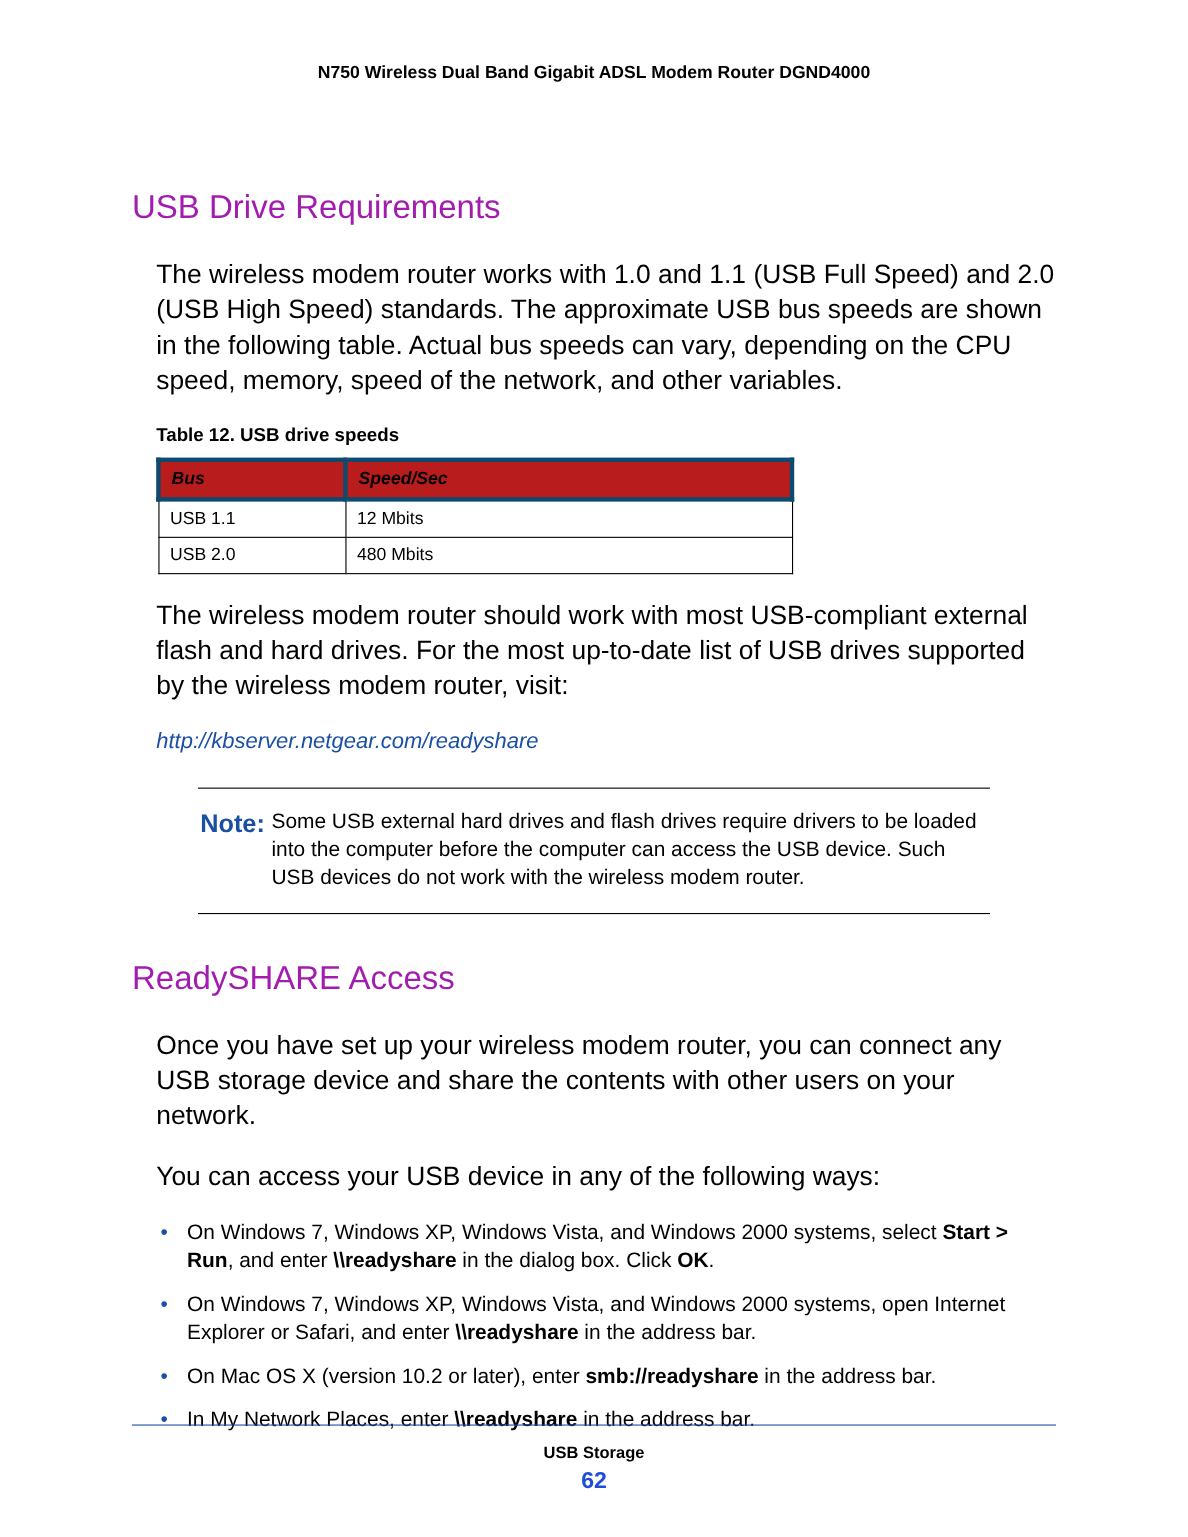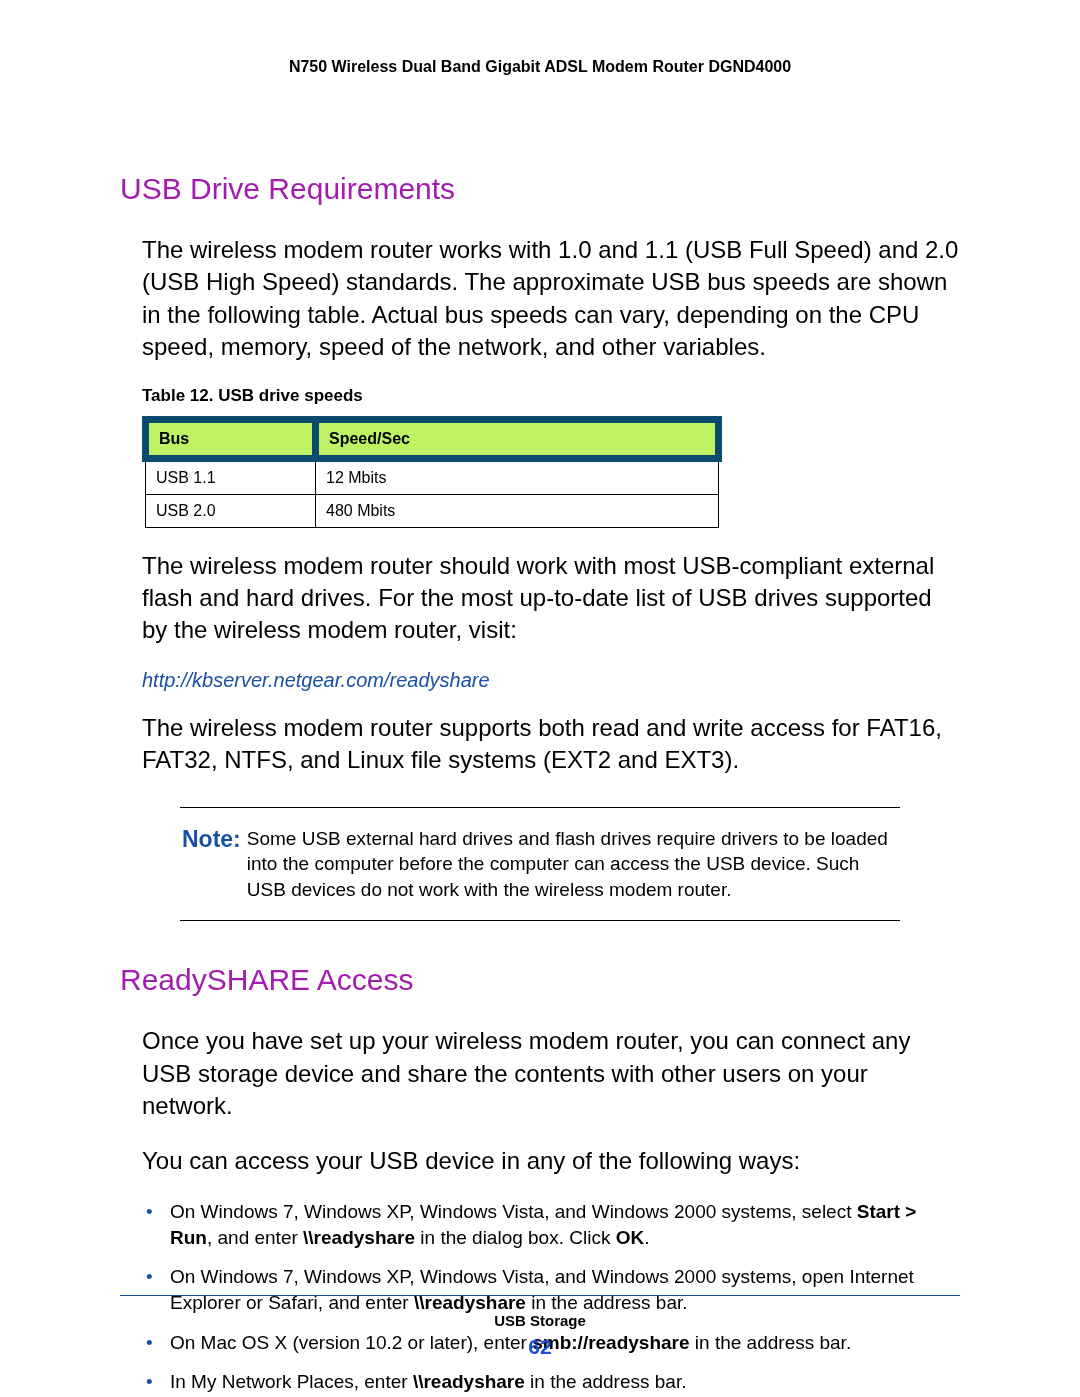--- a/index.html
+++ b/index.html
@@ -39,26 +39,27 @@
       margin-bottom: 10px;
       padding-left: 22px;
     }
     table.usb-table {
       border-collapse: collapse;
       width: 580px;
       margin-left: 22px;
       margin-bottom: 22px;
     }
     table.usb-table th {
-      background: #bef264;
+      background: #b91c1c;
       text-align: left;
       font-weight: bold;
       font-size: 16px;
       padding: 7px 10px;
-      border: 7px solid #0c4a6e;
+      border: 4px solid #0c4a6e;
+      font-style: italic;
     }
     table.usb-table td {
       font-size: 16px;
       padding: 7px 10px;
       border: 1px solid #000;
     }
     table.usb-table th:first-child,
     table.usb-table td:first-child {
       width: 170px;
     }
@@ -167,21 +168,20 @@
         <td>USB 2.0</td>
         <td>480 Mbits</td>
       </tr>
     </tbody>
   </table>
 
   <p class="body-text">The wireless modem router should work with most USB-compliant external flash and hard drives. For the most up-to-date list of USB drives supported by the wireless modem router, visit:</p>
 
   <div class="link">http://kbserver.netgear.com/readyshare</div>
 
-  <p class="body-text">The wireless modem router supports both read and write access for FAT16, FAT32, NTFS, and Linux file systems (EXT2 and EXT3).</p>
 
   <div class="note-block">
     <hr class="note-rule">
     <div class="note-inner">
       <span class="note-label">Note:</span>
       <span class="note-text">Some USB external hard drives and flash drives require drivers to be loaded into the computer before the computer can access the USB device. Such USB devices do not work with the wireless modem router.</span>
     </div>
     <hr class="note-rule-bottom">
   </div>
 

